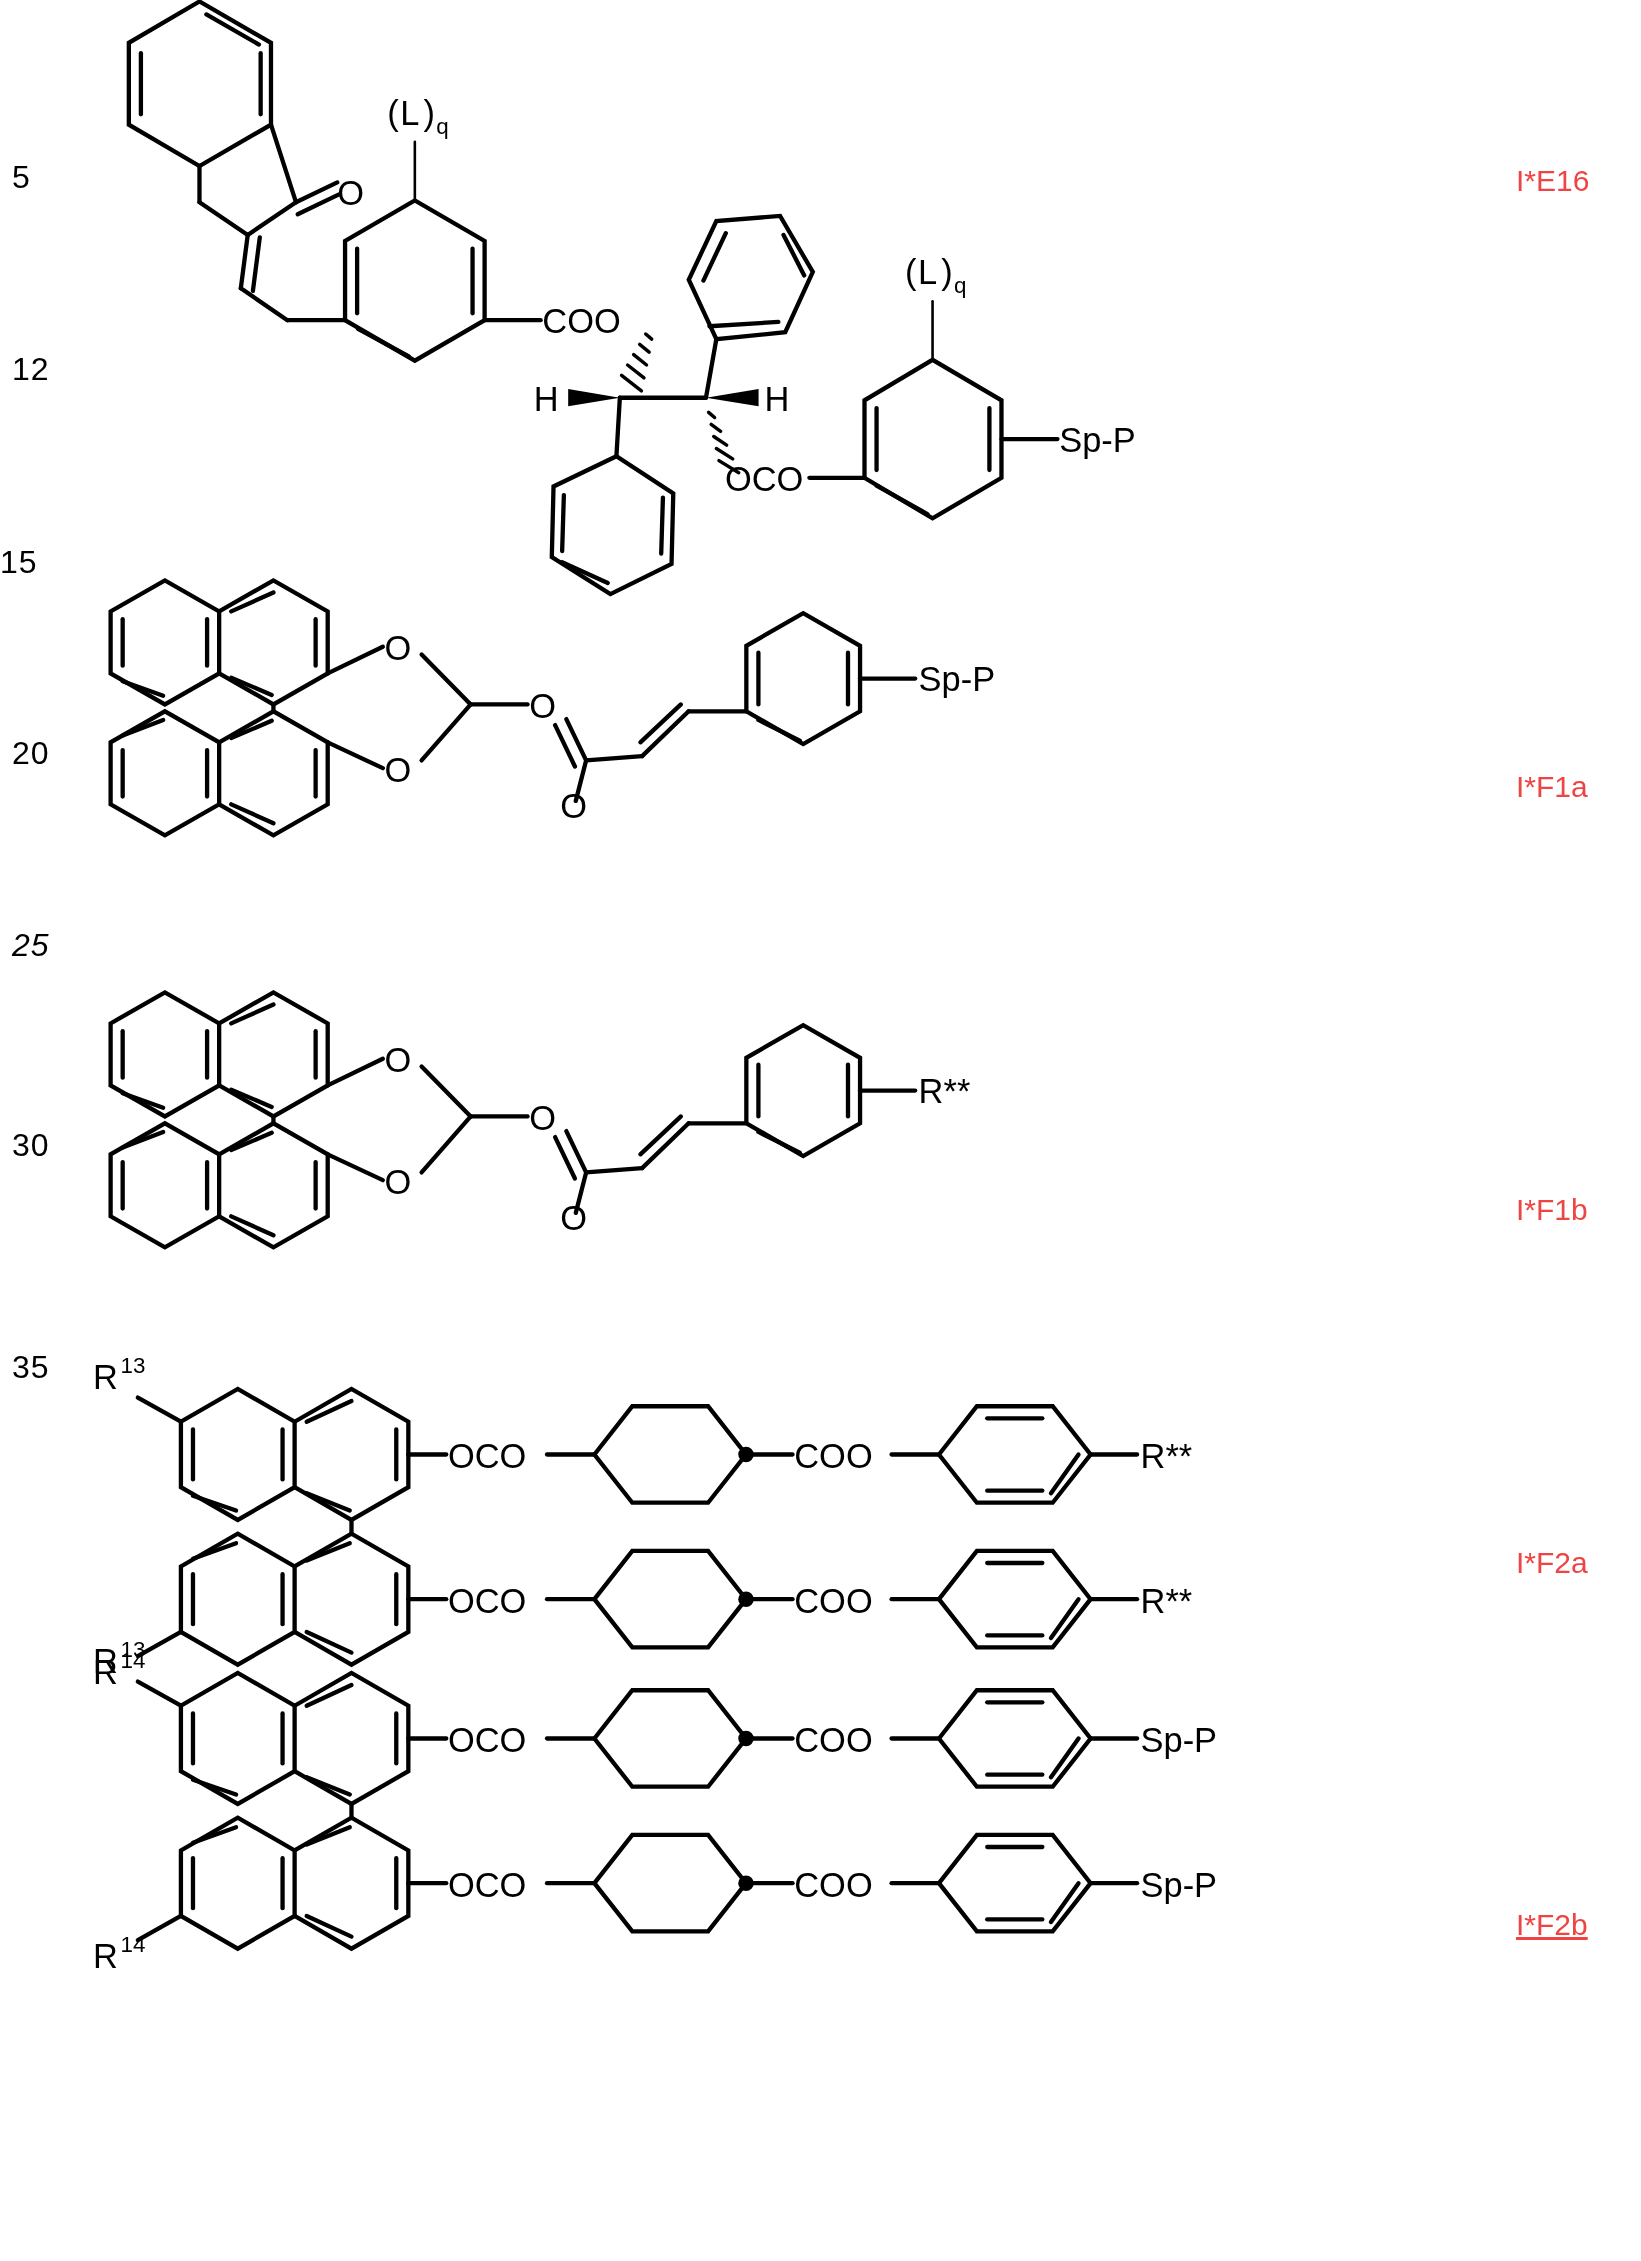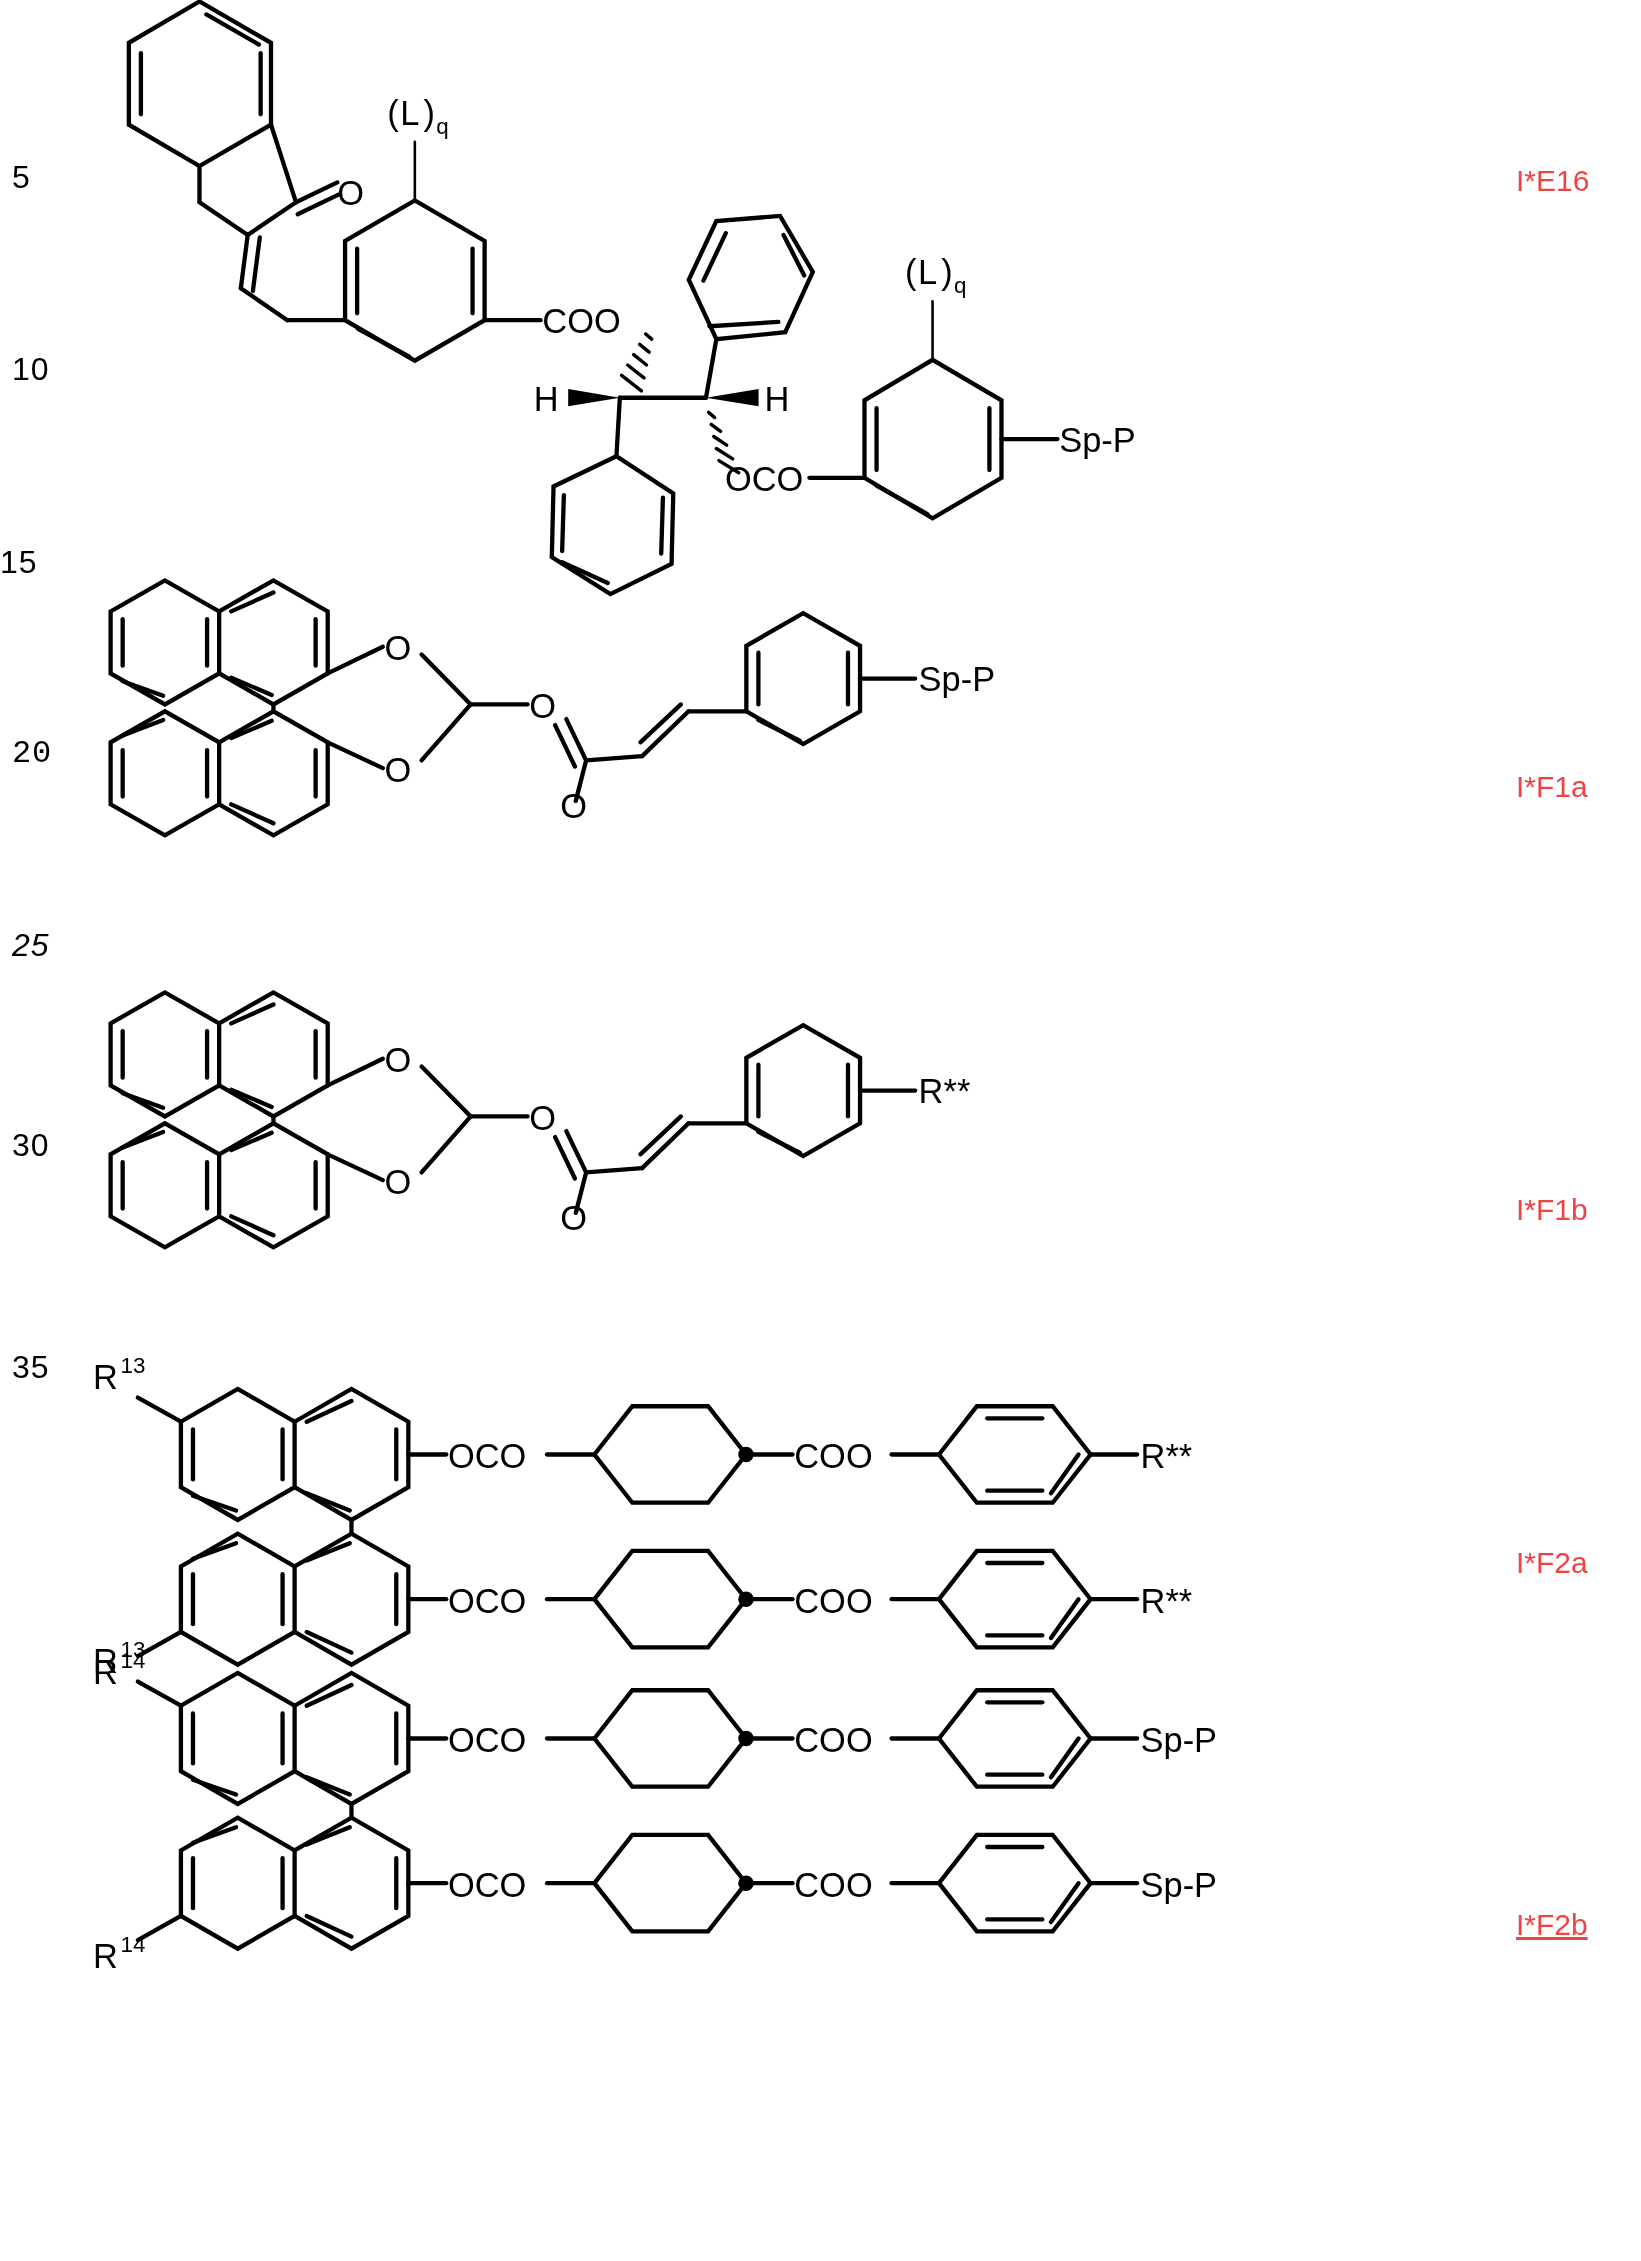--- a/index.html
+++ b/index.html
@@ -13,23 +13,23 @@
   .atom{font-size:40px;}
   .sub{font-size:26px;}
   .sup{font-size:26px;}
 </style>
 </head>
 <body>
 
 <div class="page">
 
   <div class="lineno" style="left:12px;top:159px;">5</div>
-  <div class="lineno" style="left:12px;top:351px;">10</div>
+  <div class="lineno" style="left:12px;top:351px;">12</div>
   <div class="lineno" style="left:0;top:544px;">15</div>
-  <div class="lineno" style="left:12px;top:735px;font-family:Liberation Mono, monospace;">20</div>
+  <div class="lineno" style="left:12px;top:735px;">20</div>
   <div class="lineno" style="left:12px;top:927px;font-style:italic;">25</div>
   <div class="lineno" style="left:12px;top:1127px;">30</div>
   <div class="lineno" style="left:12px;top:1349px;">35</div>
 
   <div class="flabel" style="left:1516px;top:164px;">I*E16</div>
   <div class="flabel" style="left:1516px;top:758px;margin-top:12px;">I*F1a</div>
   <div class="flabel" style="left:1516px;top:1193px;">I*F1b</div>
   <div class="flabel" style="left:1516px;top:1546px;">I*F2a</div>
   <div class="flabel" style="left:1516px;top:1908px;text-decoration:underline;">I*F2b</div>
 

